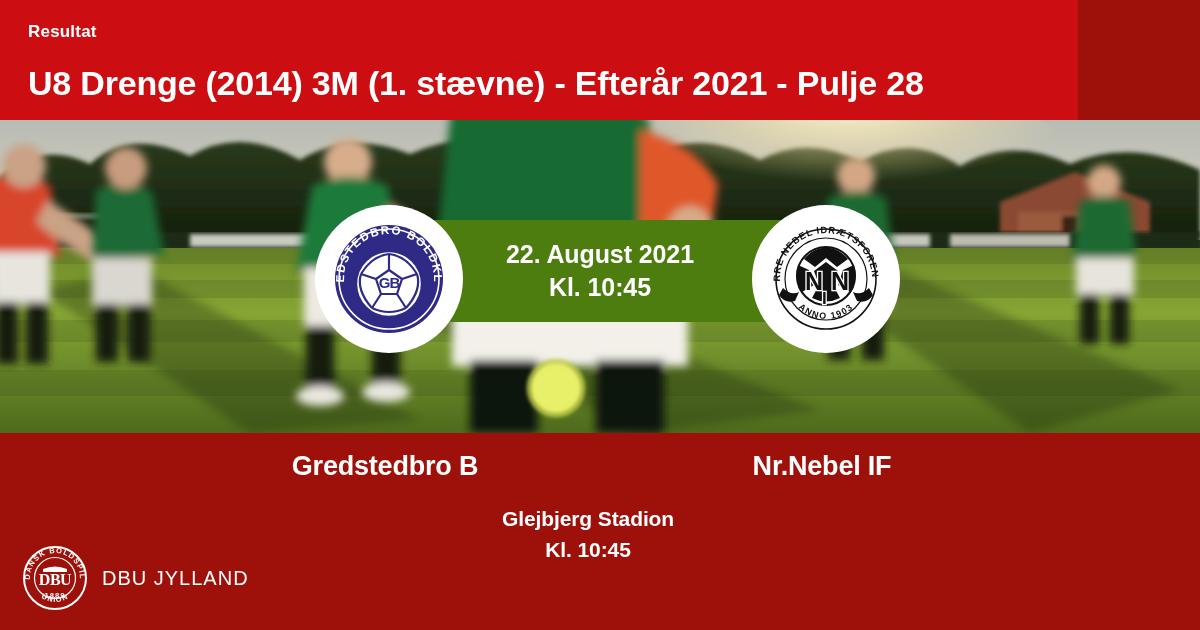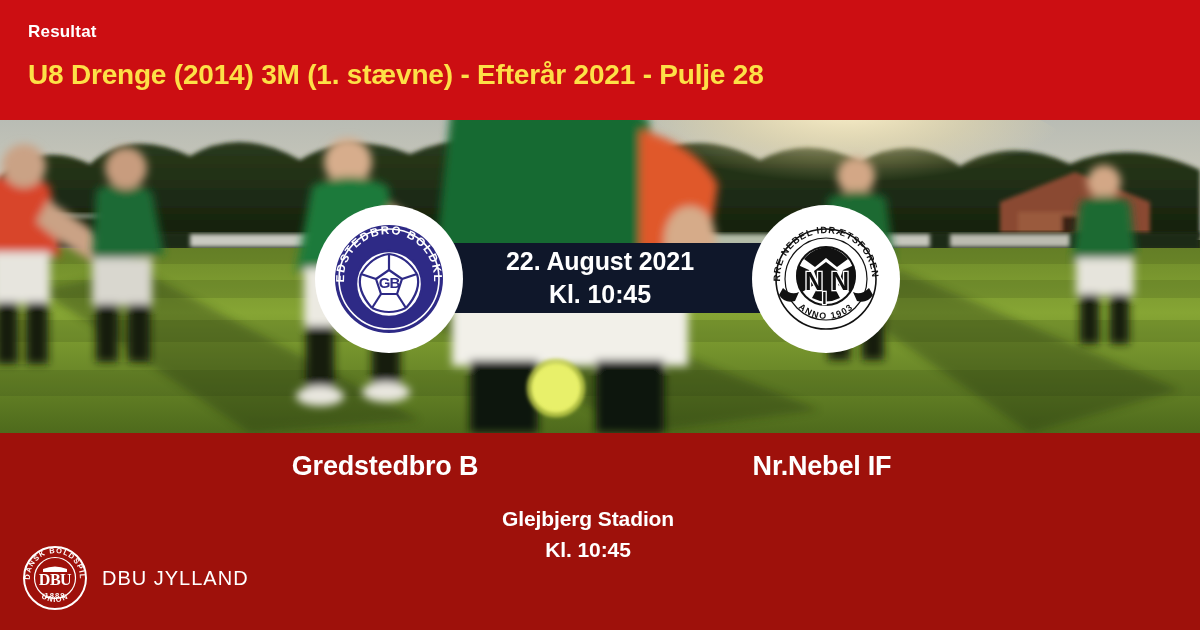--- a/index.html
+++ b/index.html
@@ -17,62 +17,62 @@
     width: 1200px;
     height: 630px;
     overflow: hidden;
     background: #9e110b;
   }
 
   
   .header {
     position: absolute;
     left: 0; top: 0;
-    width: 1200px;
+    width: 1078px;
     height: 120px;
     background: #cc0e12;
     box-sizing: border-box;
     padding: 22px 0 0 28px;
   }
   .header-kicker {
     font-size: 17px;
     font-weight: bold;
     color: #ffffff;
     letter-spacing: 0.2px;
     line-height: 20px;
   }
   .header-title {
-    margin-top: 16px;
-    font-size: 28px;
+    margin-top: 24px;
+    font-size: 34px;
     font-weight: bold;
-    color: #fde047;
+    color: #ffffff;
     letter-spacing: -0.2px;
     line-height: 34px;
     white-space: nowrap;
   }
 
   
   .photo {
     position: absolute;
     left: 0; top: 120px;
     width: 1200px;
     height: 313px;
     overflow: hidden;
     background: #2f3d1b;
   }
   .photo svg { display: block; width: 1200px; height: 313px; }
 
   
   .date-banner {
     position: absolute;
     left: 385px;
-    top: 243px;
+    top: 220px;
     width: 430px;
-    height: 70px;
-    background: #0f172a;
+    height: 102px;
+    background: #4d7c0f;
     z-index: 2;
   }
   .date-banner-inner {
     position: absolute;
     left: 0; right: 0; top: 0; bottom: 0;
     display: flex;
     flex-direction: column;
     align-items: center;
     justify-content: center;
     gap: 2px;

